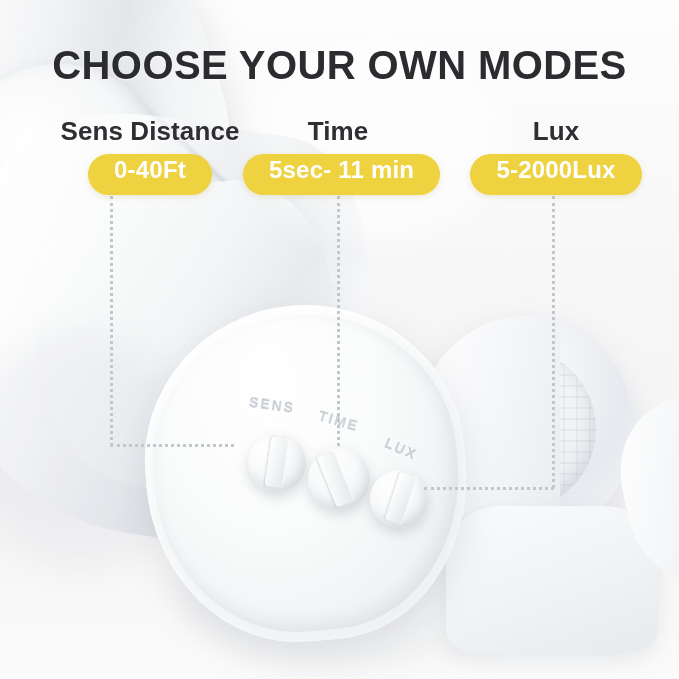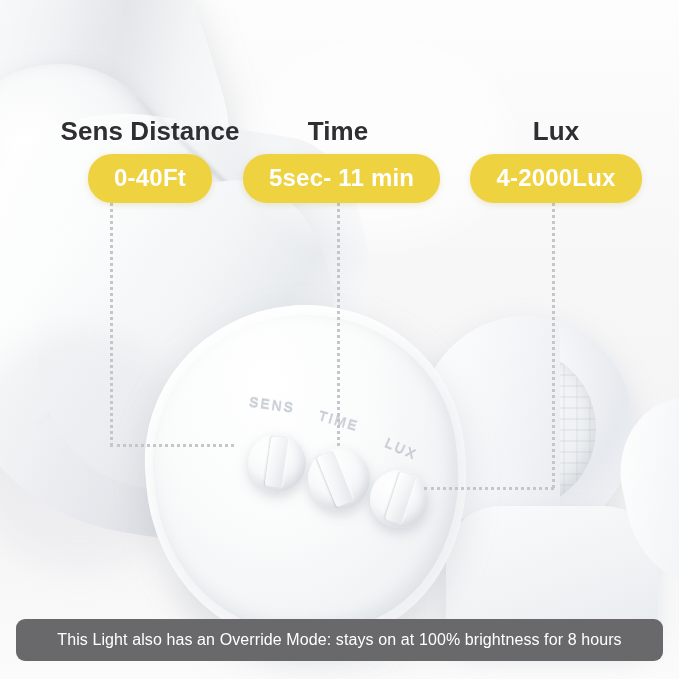--- a/index.html
+++ b/index.html
@@ -290,21 +290,21 @@
     white-space: nowrap;
   }
   .pill {
     display: inline-block;
     background: #efd240;
     color: #ffffff;
     font-size: 24px;
     font-weight: 800;
     letter-spacing: .2px;
     line-height: 1;
-    padding: 12px 26px 13px;
+    padding: 4px 26px 13px;
     border-radius: 24px;
     white-space: nowrap;
     box-shadow: 0 2px 6px rgba(170,150,40,.18);
   }
 
   .col-sens { left: 25px;  width: 250px; }
   .col-time { left: 243px; width: 190px; }
   .col-lux  { left: 456px; width: 200px; }
 
   .footer-bar {
@@ -371,31 +371,31 @@
   </div>
 
   <div class="leader leader-v" style="left:110px; top:196px; height:250px;"></div>
   <div class="leader leader-h" style="left:110px; top:444px; width:124px;"></div>
 
   <div class="leader leader-v" style="left:337px; top:196px; height:250px;"></div>
 
   <div class="leader leader-v" style="left:552px; top:196px; height:292px;"></div>
   <div class="leader leader-h" style="left:424px; top:487px; width:130px;"></div>
 
+  <div class="headline">CHOOSE YOUR OWN MODES</div>
 
   <div class="col col-sens">
     <div class="col-label">Sens Distance</div>
     <div class="pill">0-40Ft</div>
   </div>
 
   <div class="col col-time">
     <div class="col-label">Time</div>
     <div class="pill">5sec- 11 min</div>
   </div>
 
   <div class="col col-lux">
     <div class="col-label">Lux</div>
-    <div class="pill">4-2000Lux</div>
+    <div class="pill">5-2000Lux</div>
   </div>
 
-  <div class="footer-bar">This Light also has an Override Mode: stays on at 100% brightness for 8 hours</div>
 
 </div>
 
 </body></html>

